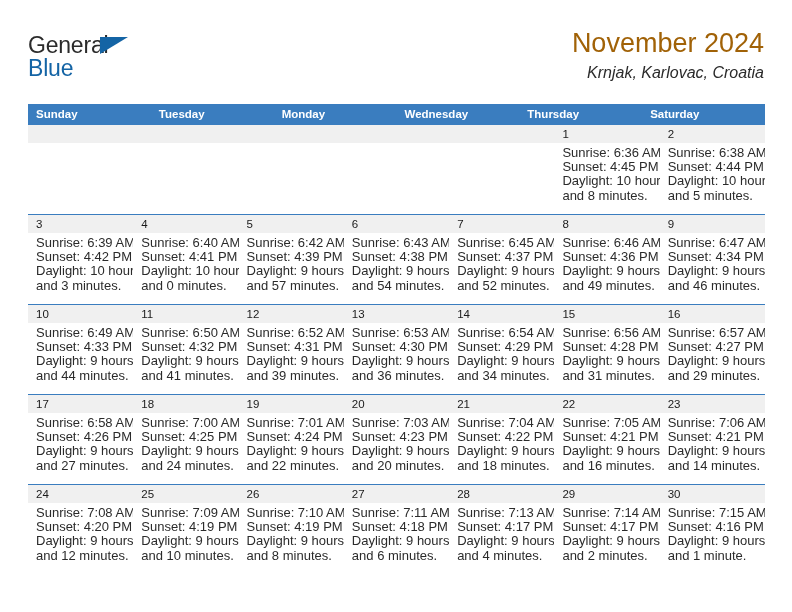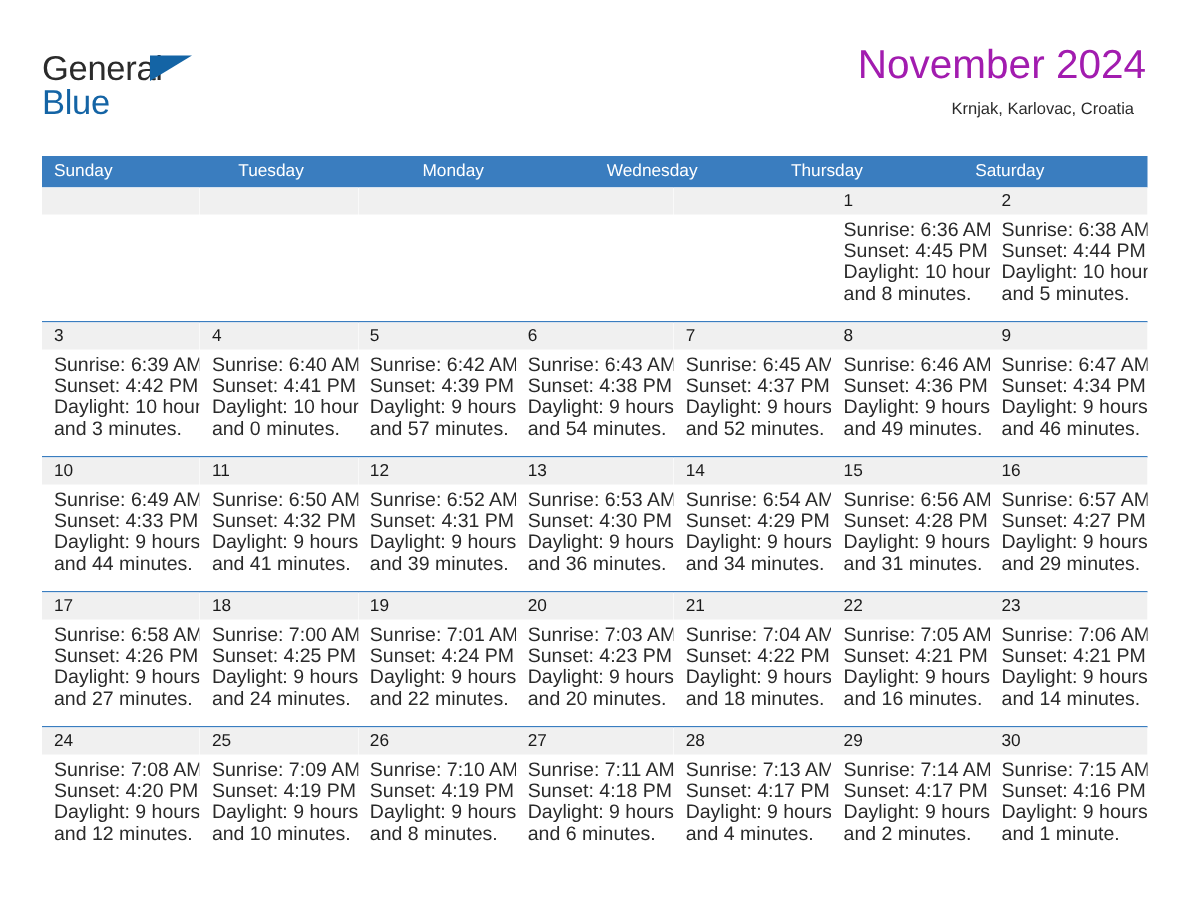--- a/index.html
+++ b/index.html
@@ -67,31 +67,32 @@
 
   .titles {
     position: absolute;
     right: 0;
     top: 0;
     text-align: right;
   }
   .month-title {
     font-size: 27px;
     line-height: 34px;
-    color: #a21caf;
+    color: #a16207;
     font-weight: normal;
     margin: 0;
     white-space: nowrap;
   }
   .location {
-    font-size: 11px;
+    font-size: 16px;
     line-height: 22px;
     color: #2b2b2b;
-    margin: 2px 8px 0 0;
+    margin: 2px 0 0 0;
     white-space: nowrap;
+    font-style: italic;
   }
 
   
   .calendar {
     position: absolute;
     left: 28px;
     top: 104px;
     width: 737px;
   }
   .weekday-row {
@@ -101,20 +102,21 @@
   }
   .weekday {
     flex: 1 1 0;
     color: #ffffff;
     font-size: 11.5px;
     line-height: 21px;
     padding-left: 8px;
     box-sizing: border-box;
     white-space: nowrap;
     overflow: hidden;
+    font-weight: bold;
   }
   .week-row {
     display: flex;
     height: 89px;
     border-top: 1px solid #3a7dbf;
   }
   .week-row.first { border-top: none; }
 
   .day-cell {
     flex: 1 1 0;

